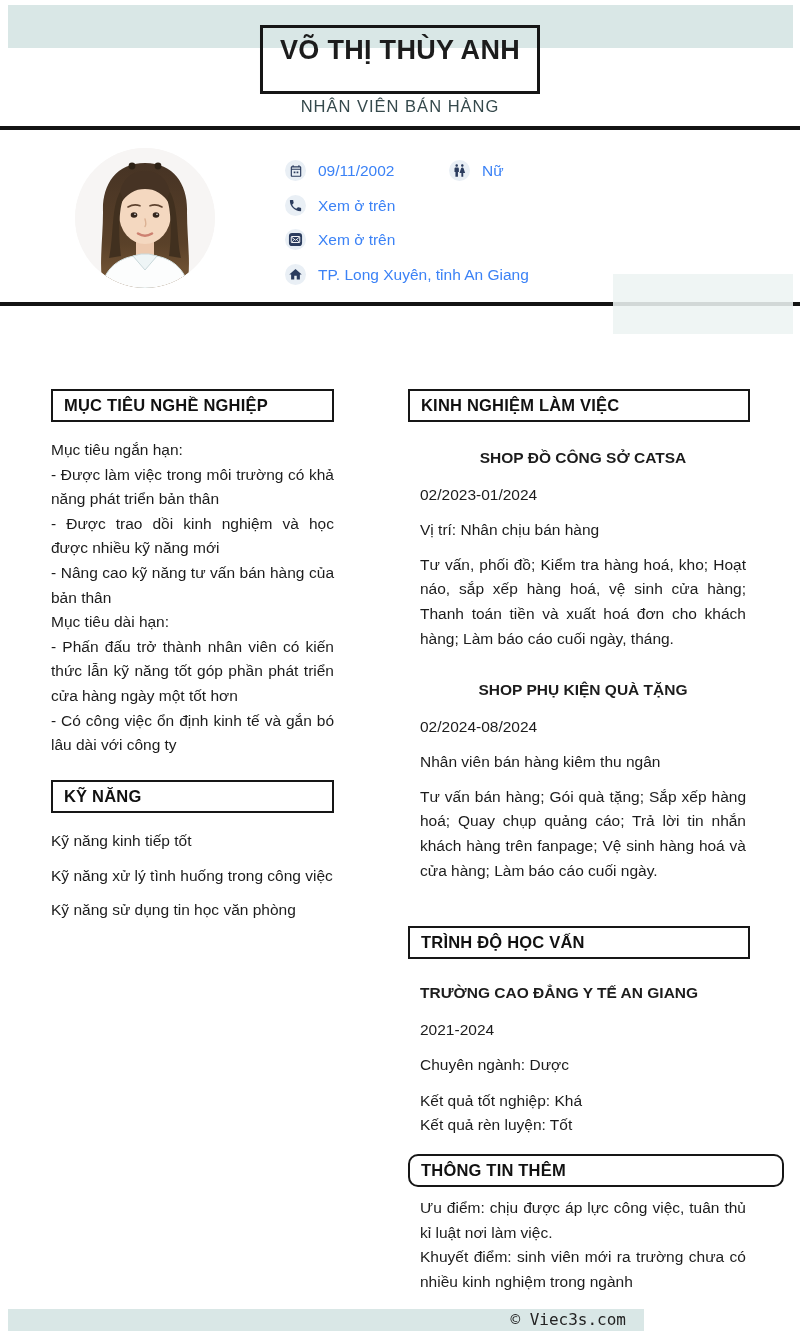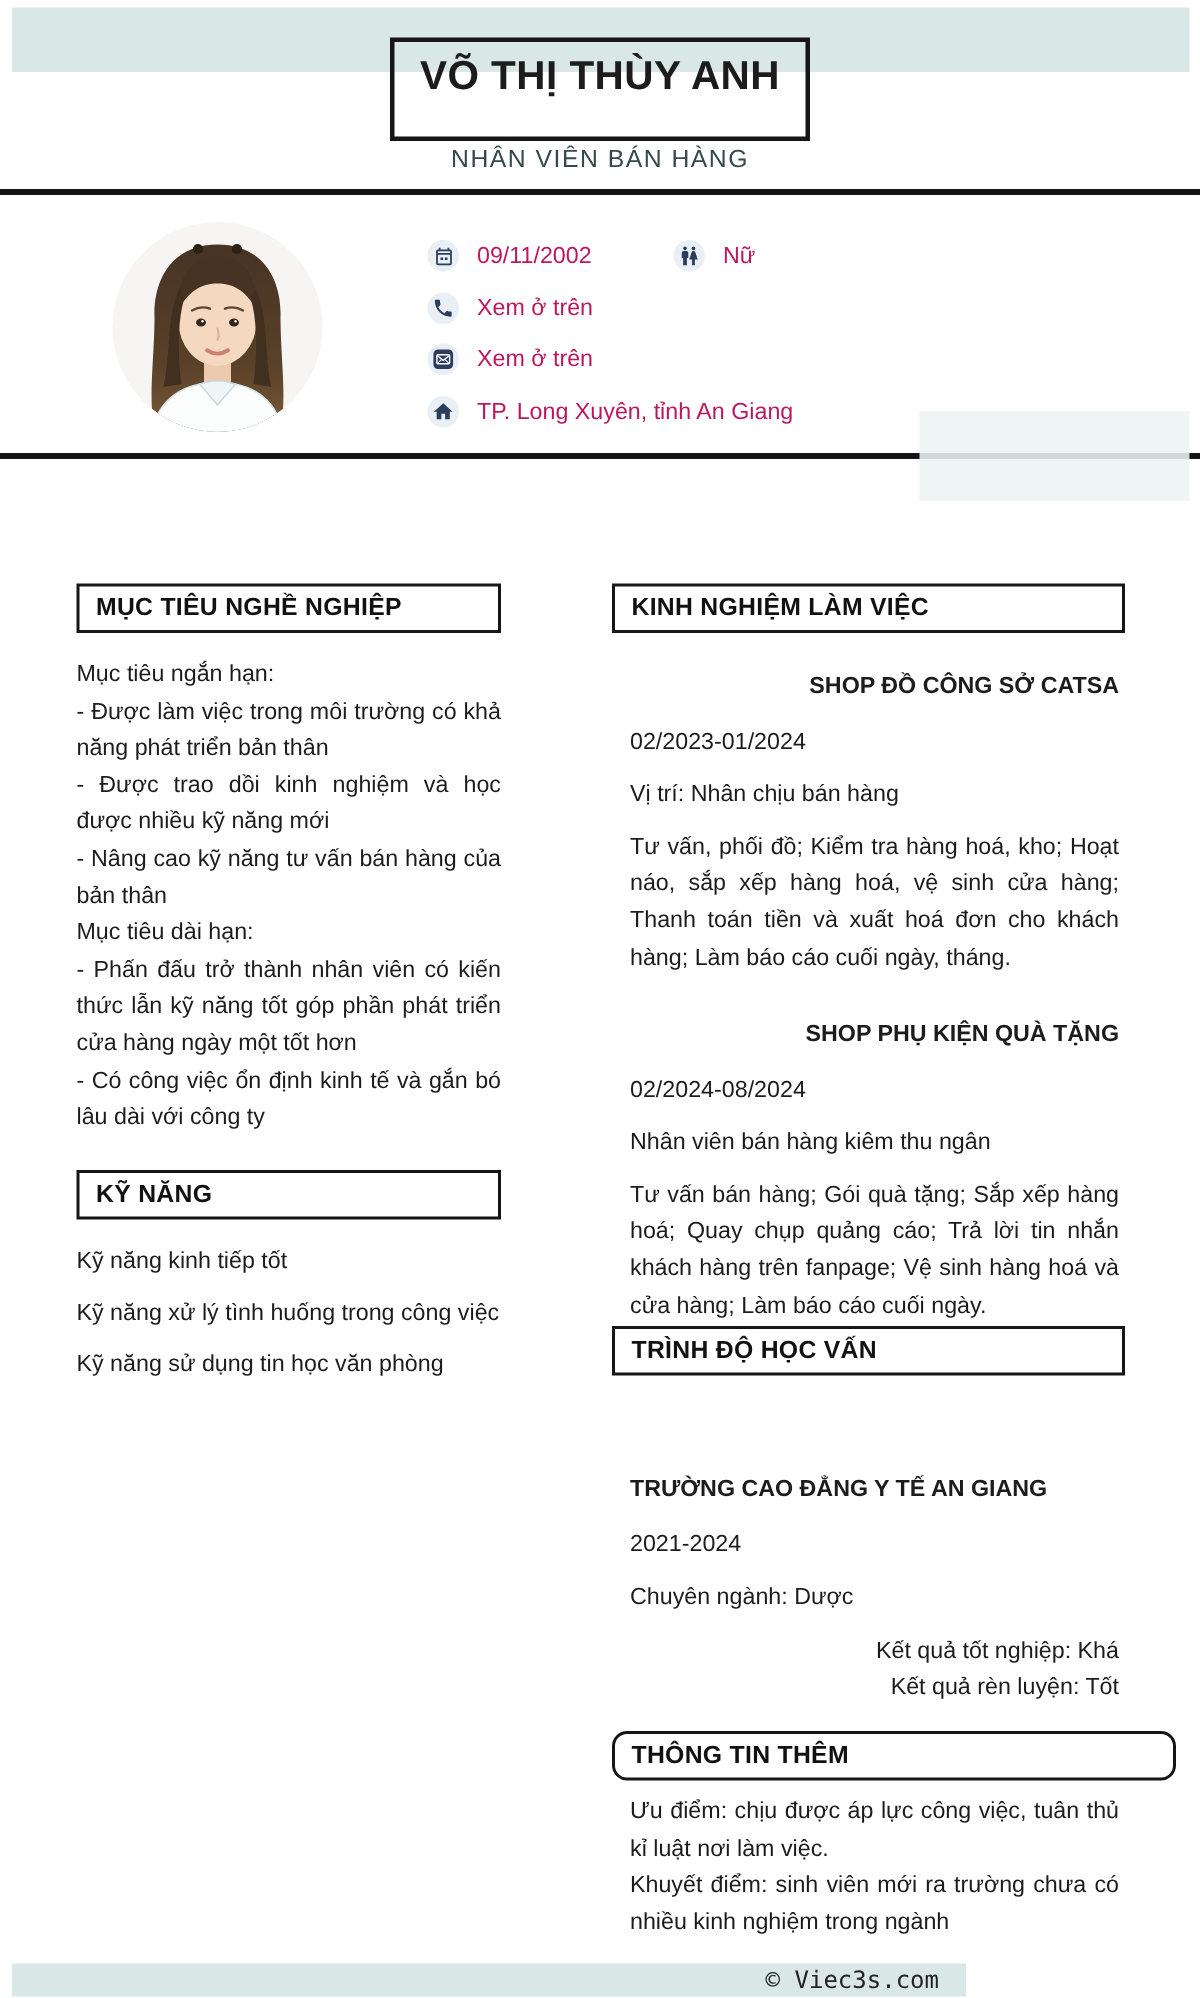--- a/index.html
+++ b/index.html
@@ -19,54 +19,54 @@
 
   .rule{position:absolute;left:0;width:800px;height:4px;background:#141414;}
   #rule1{top:126px;} #rule2{top:302px;}
   .accent-rect{position:absolute;left:613px;top:274px;width:180px;height:60px;
         background:rgba(237,244,243,0.88);}
 
   .avatar{position:absolute;left:75px;top:148px;width:140px;height:140px;border-radius:50%;
         overflow:hidden;background:#f7f5f4;}
   .avatar svg{display:block;}
 
-  .c-row{position:absolute;display:flex;align-items:center;gap:12px;font-size:15.5px;color:#be185d;}
+  .c-row{position:absolute;display:flex;align-items:center;gap:12px;font-size:15.5px;color:#3b82f6;}
   #c-birth{left:285px;top:160px;} #c-gender{left:449px;top:160px;}
   #c-phone{left:285px;top:195px;} #c-mail{left:285px;top:229px;} #c-addr{left:285px;top:264px;}
   .icw{width:21px;height:21px;border-radius:50%;background:#e9eff5;display:flex;
         align-items:center;justify-content:center;flex:0 0 auto;}
   .icw svg{display:block;}
 
   .col-heading{position:absolute;border:2px solid #161616;box-sizing:border-box;height:33px;
         line-height:29px;font-weight:bold;font-size:16.5px;padding-left:11px;letter-spacing:.2px;
         color:#111;background:transparent;}
   #obj-head{left:51px;top:389px;width:283px;}
   #skill-head{left:51px;top:780px;width:283px;}
   #exp-head{left:408px;top:389px;width:342px;}
-  #edu-head{left:408px;top:884px;width:342px;}
+  #edu-head{left:408px;top:926px;width:342px;}
   #info-head{left:408px;top:1154px;width:376px;border-radius:10px;}
 
   .body-block{position:absolute;font-size:15.5px;line-height:24.6px;text-align:justify;color:#1c1c1c;}
   .body-block p{margin:0;}
   #obj-body{left:51px;top:438px;width:283px;}
   #skill-body{left:51px;top:829px;width:283px;}
   #skill-body p{margin:0 0 10px;} #skill-body p:last-child{margin:0;}
 
   #job1{left:420px;top:446px;width:326px;}
   #job2{left:420px;top:678px;width:326px;}
-  .company{font-weight:bold;margin:0 0 12px !important;text-align:right;}
+  .company{font-weight:bold;margin:0 0 12px !important;text-align:center;}
   .period{margin:0 0 11px !important;text-align:left;}
   .position{margin:0 0 10px !important;text-align:left;}
   .desc{margin:0 !important;}
 
   #edu-body{left:420px;top:981px;width:326px;text-align:left;}
   .school{font-weight:bold;margin:0 0 12px !important;}
   .edu-period{margin:0 0 11px !important;}
   .edu-major{margin:0 0 11px !important;}
-  .edu-result{margin:0 !important;text-align:right;}
+  .edu-result{margin:0 !important;}
 
   #info-body{left:420px;top:1196px;width:326px;}
 </style>
 </head>
 <body>
 
 <div id="page">
 
   <div class="band-top"></div>
 

